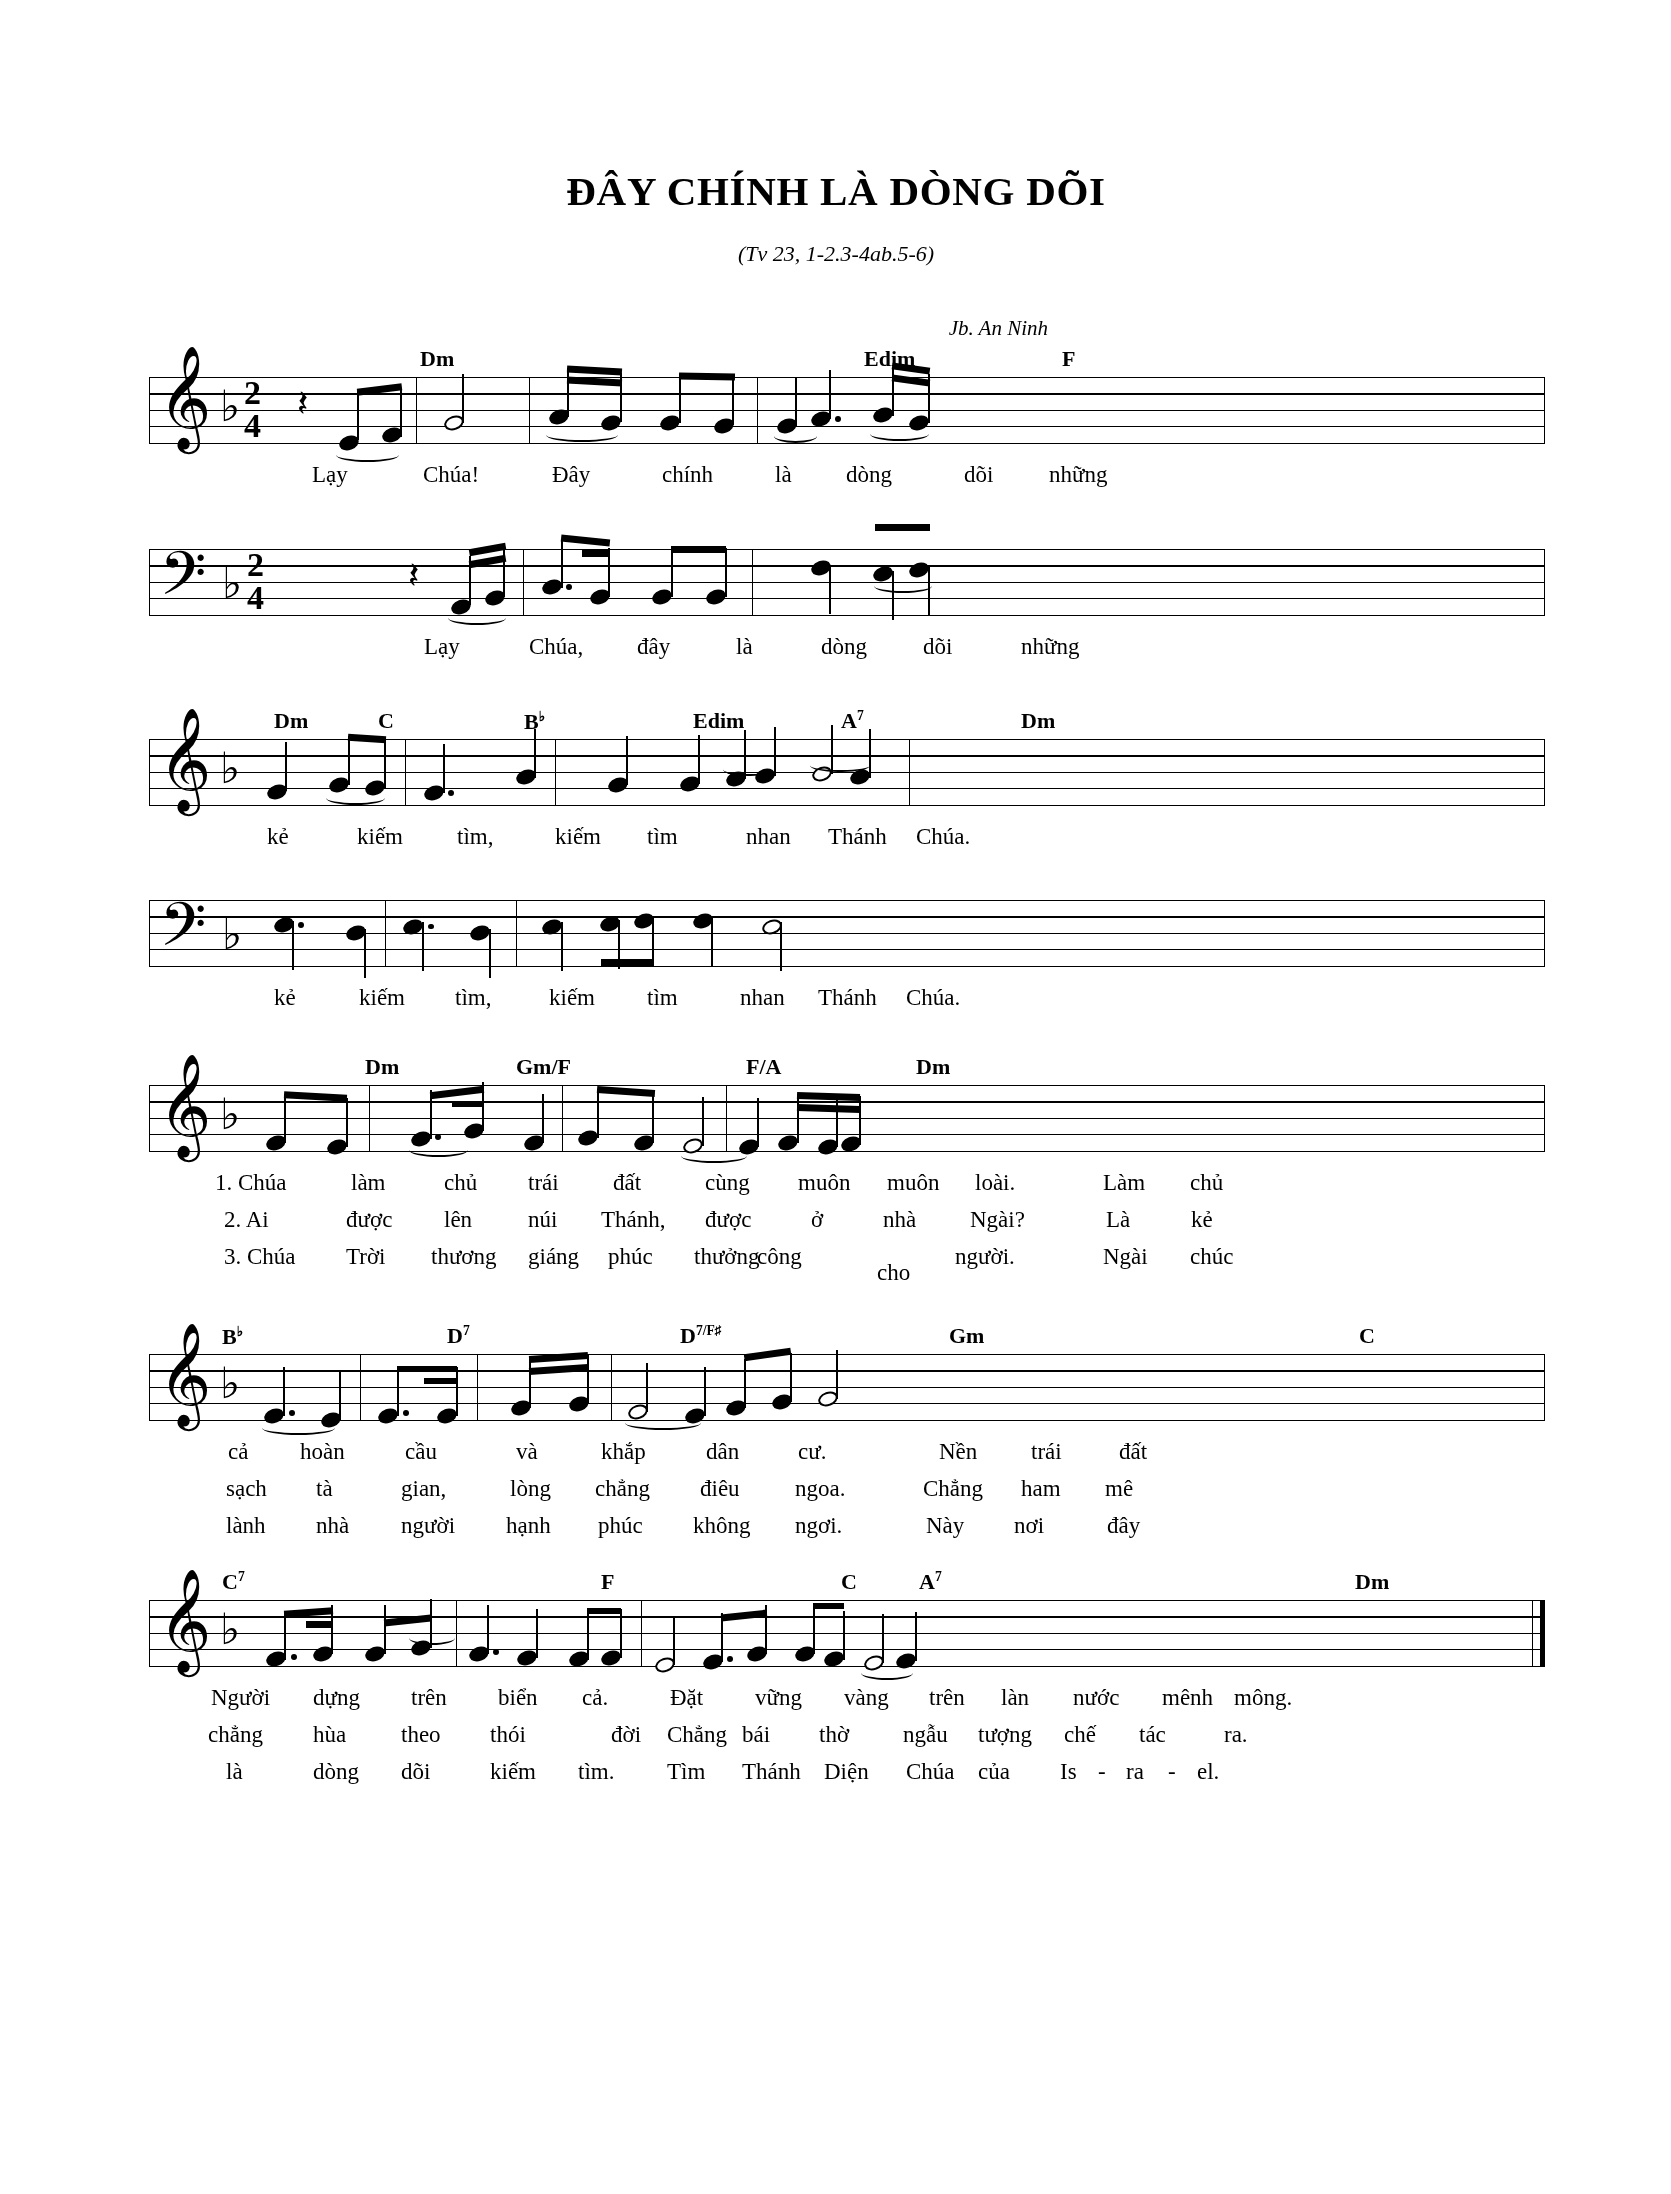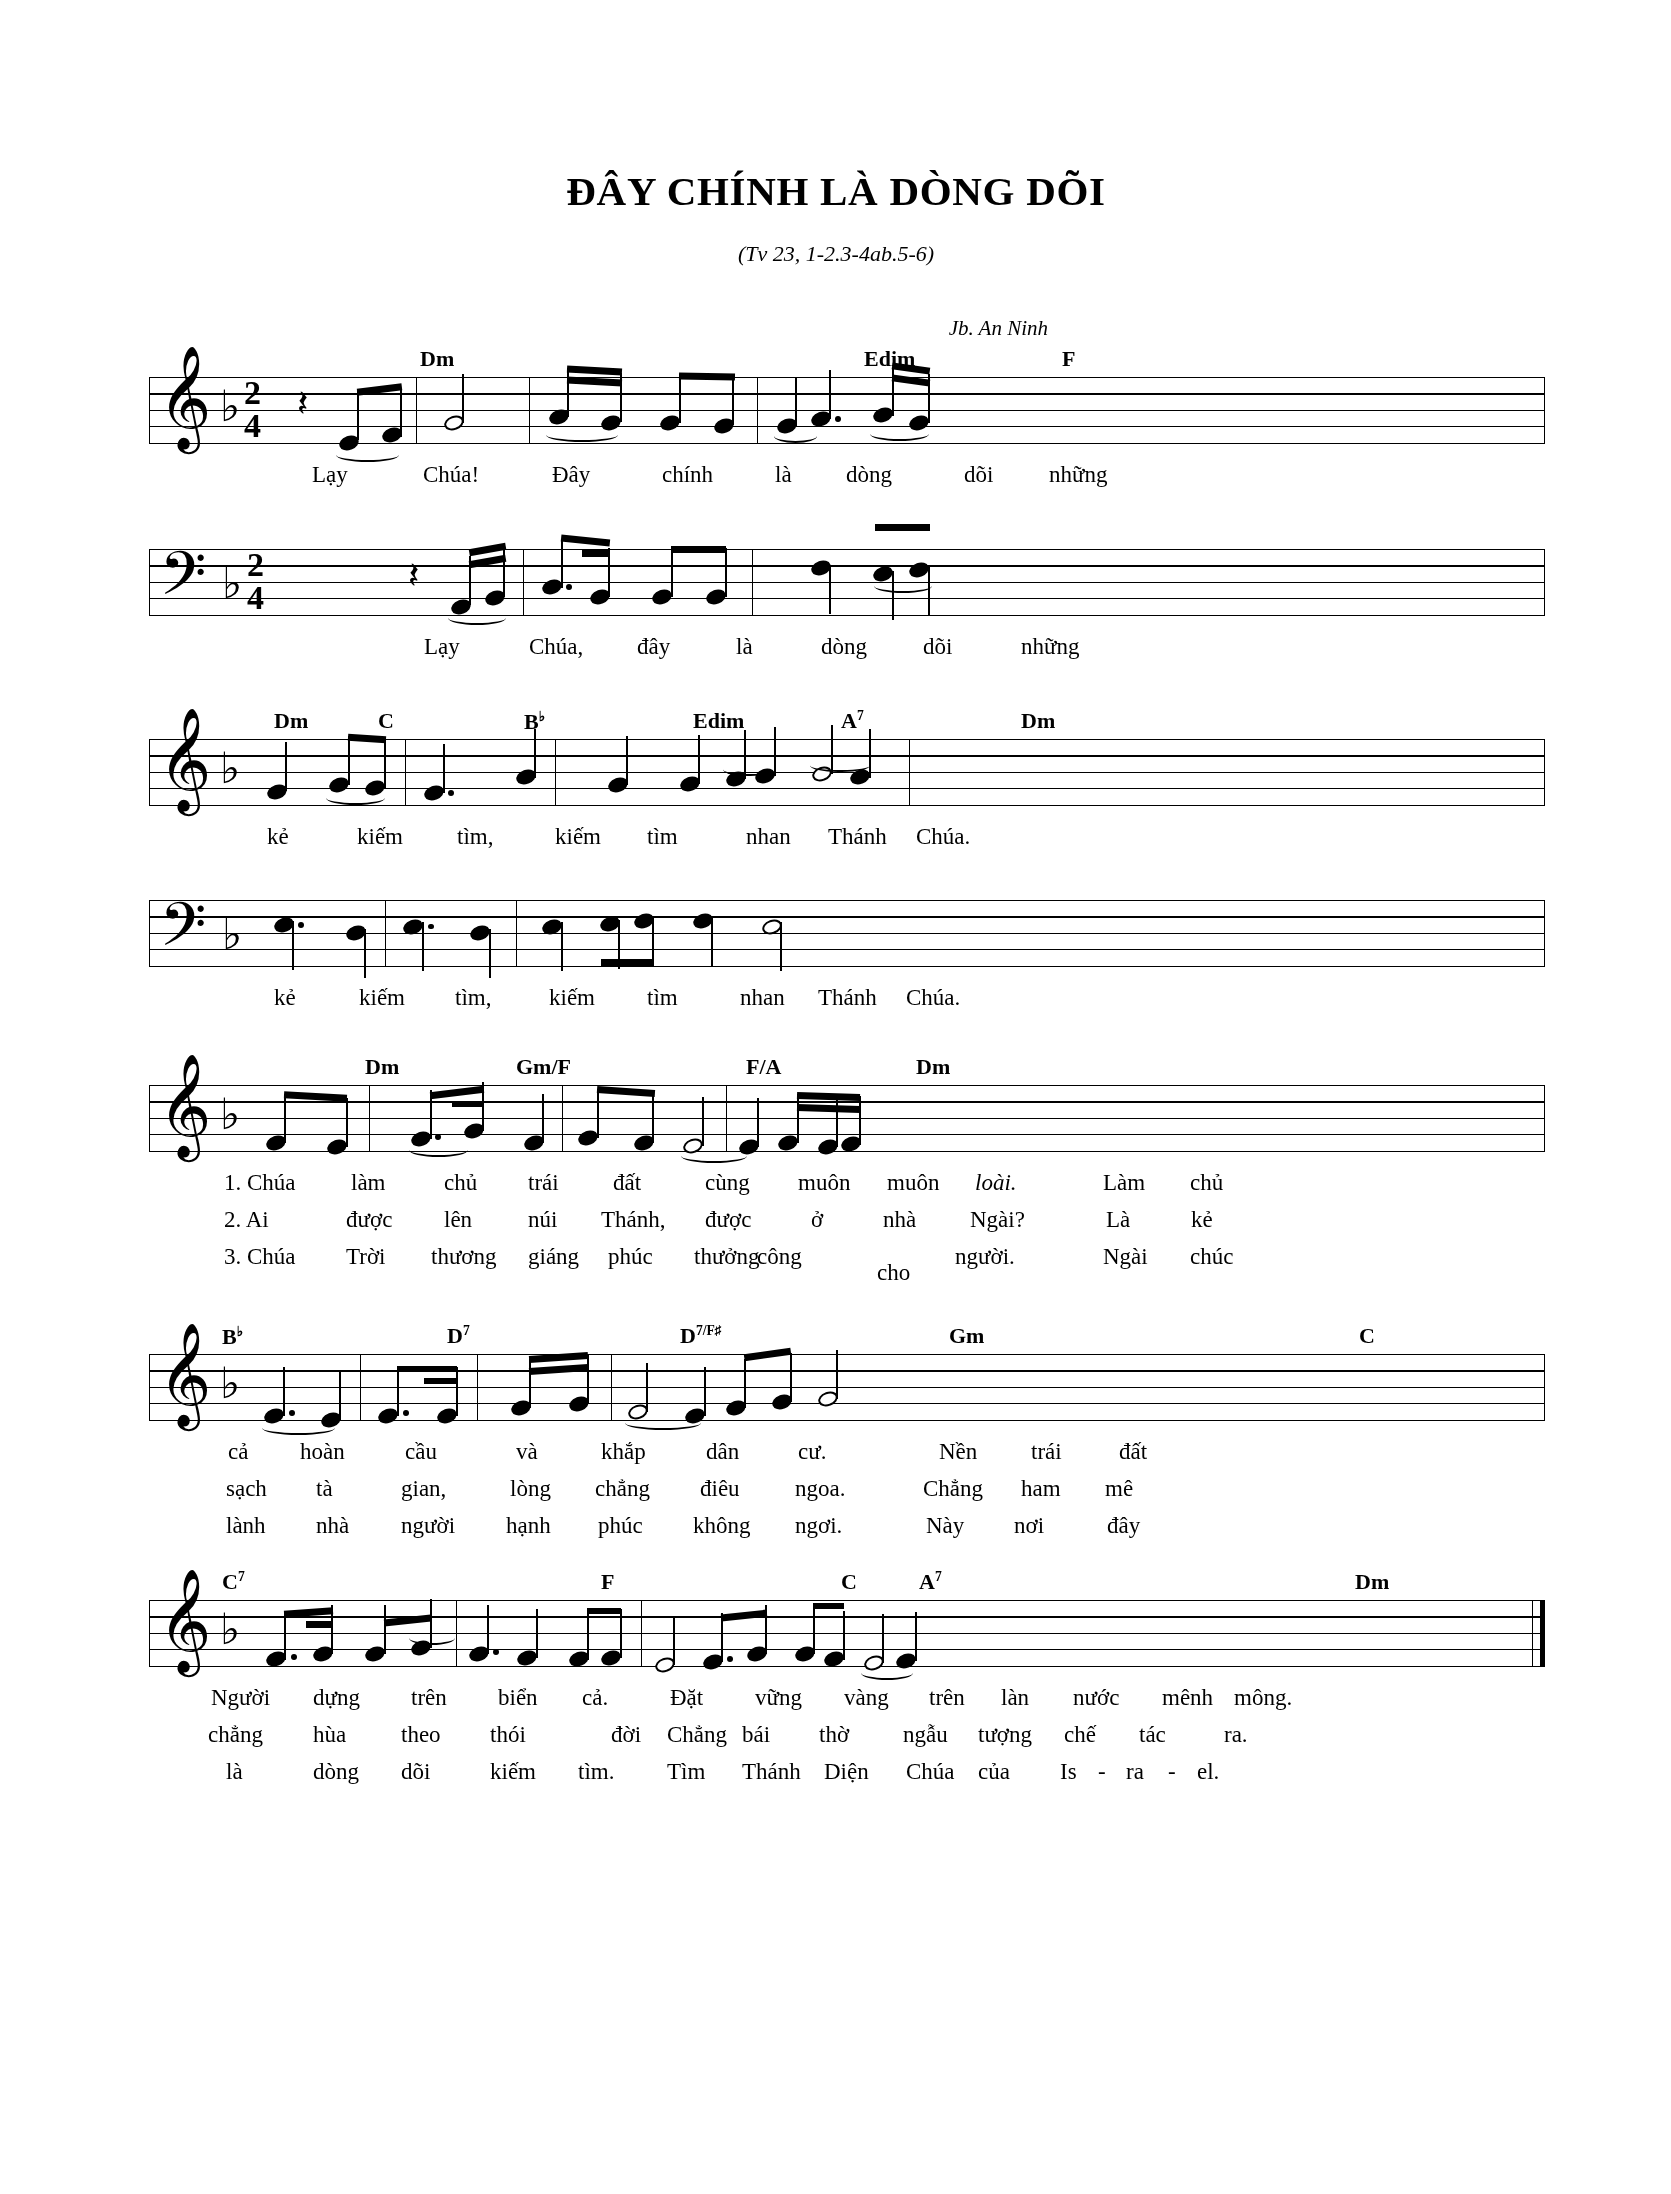--- a/index.html
+++ b/index.html
@@ -598,29 +598,29 @@
       <span>Gm/F</span><sup></sup>
     </div>
     <div class="chord" style="left:597px; top:-31px;">
       <span>F/A</span><sup></sup>
     </div>
     <div class="chord" style="left:767px; top:-31px;">
       <span>Dm</span><sup></sup>
     </div>
 
     <div class="lyric-row" style="top:85px;">
-      <div class="lyric" style="left:75px;">1. Chúa</div>
+      <div class="lyric" style="left:66px;">1. Chúa</div>
       <div class="lyric" style="left:202px;">làm</div>
       <div class="lyric" style="left:295px;">chủ</div>
       <div class="lyric" style="left:379px;">trái</div>
       <div class="lyric" style="left:464px;">đất</div>
       <div class="lyric" style="left:556px;">cùng</div>
       <div class="lyric" style="left:649px;">muôn</div>
       <div class="lyric" style="left:738px;">muôn</div>
-      <div class="lyric" style="left:826px;font-style:italic;">loài.</div>
+      <div class="lyric" style="left:826px;">loài.</div>
       <div class="lyric" style="left:954px;">Làm</div>
       <div class="lyric" style="left:1041px;">chủ</div>
     </div>
 
     <div class="lyric-row" style="top:122px;">
       <div class="lyric" style="left:75px;">2. Ai</div>
       <div class="lyric" style="left:197px;">được</div>
       <div class="lyric" style="left:295px;">lên</div>
       <div class="lyric" style="left:379px;">núi</div>
       <div class="lyric" style="left:452px;">Thánh,</div>

